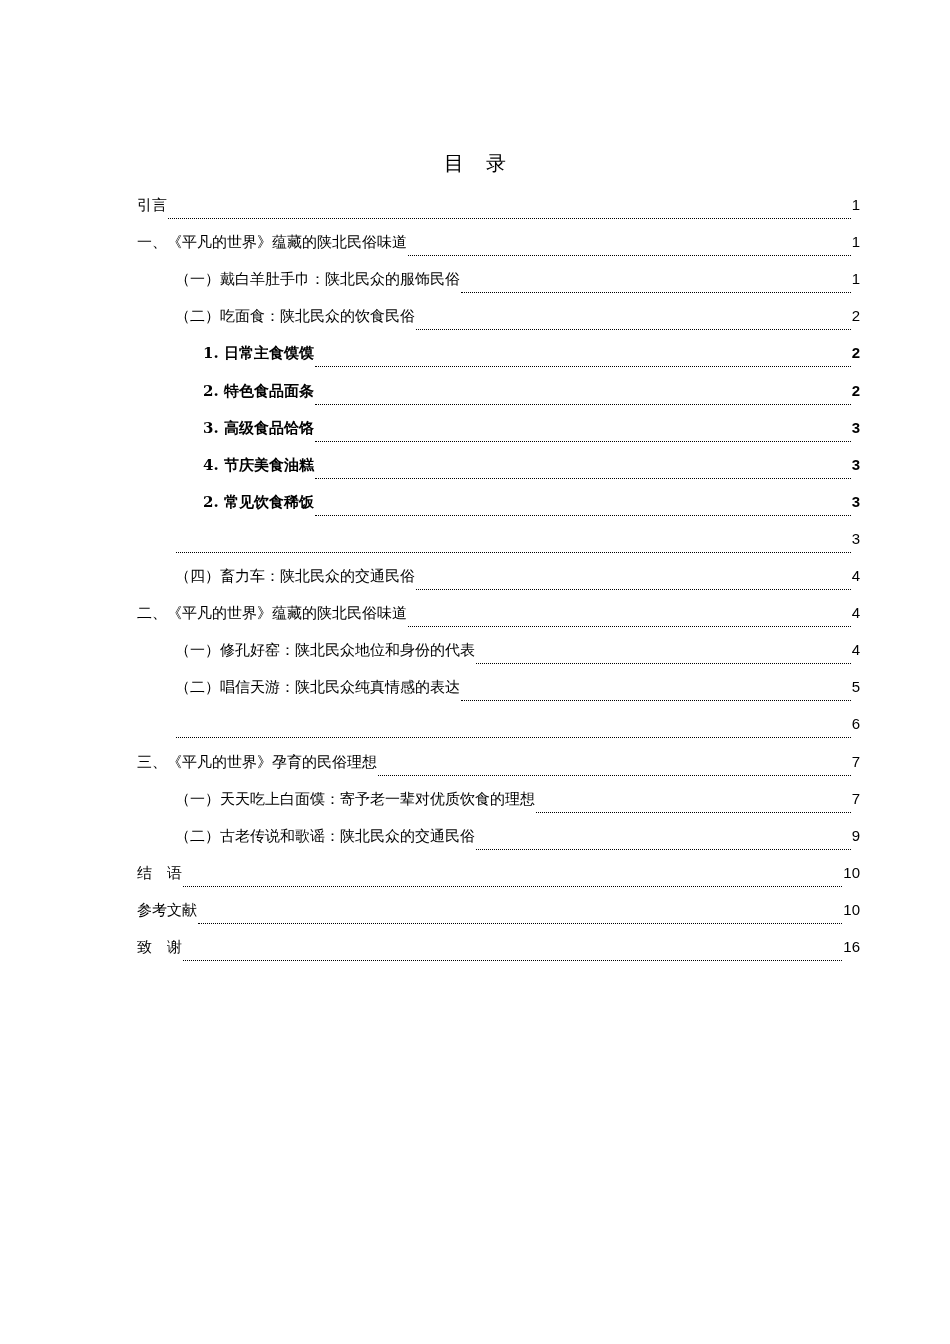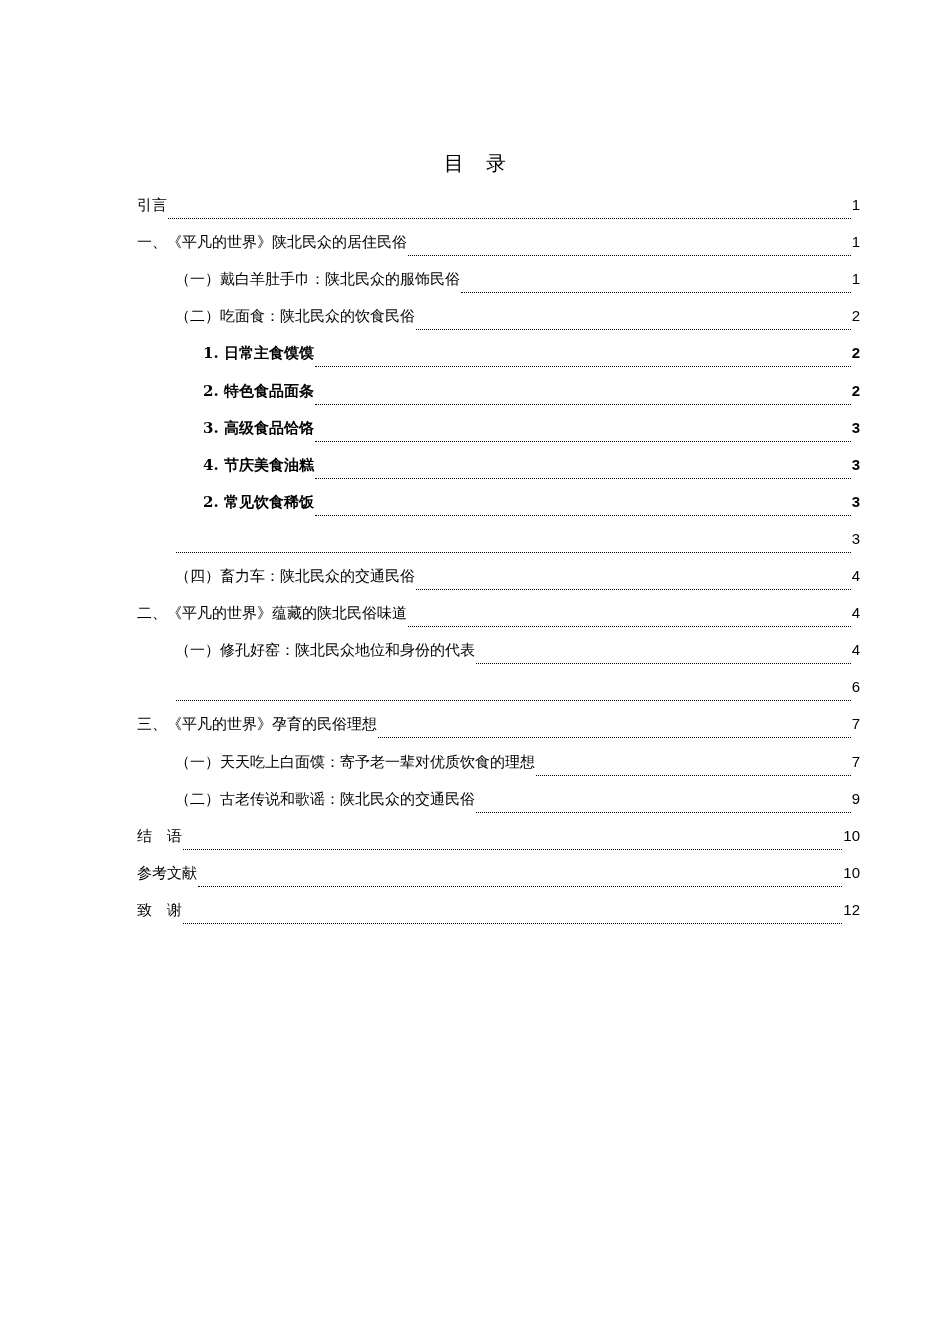--- a/index.html
+++ b/index.html
@@ -26,21 +26,21 @@
 <div class="page">
   <div class="title">目录</div>
 
   <div class="toc">
     <div class="entry l1">
       <span class="text">引言</span>
       <span class="leader"></span>
       <span class="page-num">1</span>
     </div>
     <div class="entry l1">
-      <span class="text">一、《平凡的世界》陕北民众的居住民俗</span>
+      <span class="text">一、《平凡的世界》蕴藏的陕北民俗味道</span>
       <span class="leader"></span>
       <span class="page-num">1</span>
     </div>
     <div class="entry l2">
       <span class="text">（一）戴白羊肚手巾：陕北民众的服饰民俗</span>
       <span class="leader"></span>
       <span class="page-num">1</span>
     </div>
     <div class="entry l2">
       <span class="text">（二）吃面食：陕北民众的饮食民俗</span>
@@ -85,20 +85,25 @@
       <span class="text">二、《平凡的世界》蕴藏的陕北民俗味道</span>
       <span class="leader"></span>
       <span class="page-num">4</span>
     </div>
     <div class="entry l2">
       <span class="text">（一）修孔好窑：陕北民众地位和身份的代表</span>
       <span class="leader"></span>
       <span class="page-num">4</span>
     </div>
     <div class="entry l2">
+      <span class="text">（二）唱信天游：陕北民众纯真情感的表达</span>
+      <span class="leader"></span>
+      <span class="page-num">5</span>
+    </div>
+    <div class="entry l2">
       <span class="leader"></span>
       <span class="page-num">6</span>
     </div>
     <div class="entry l1">
       <span class="text">三、《平凡的世界》孕育的民俗理想</span>
       <span class="leader"></span>
       <span class="page-num">7</span>
     </div>
     <div class="entry l2">
       <span class="text">（一）天天吃上白面馍：寄予老一辈对优质饮食的理想</span>
@@ -116,16 +121,16 @@
       <span class="page-num">10</span>
     </div>
     <div class="entry l1">
       <span class="text">参考文献</span>
       <span class="leader"></span>
       <span class="page-num">10</span>
     </div>
     <div class="entry l1">
       <span class="text">致　谢</span>
       <span class="leader"></span>
-      <span class="page-num">12</span>
+      <span class="page-num">16</span>
     </div>
   </div>
 </div>
 
 </body></html>

